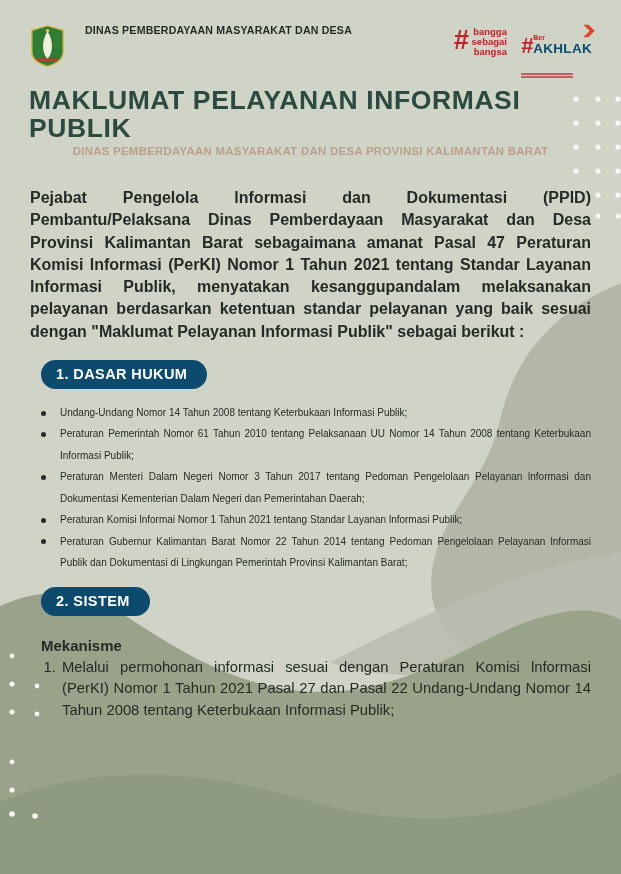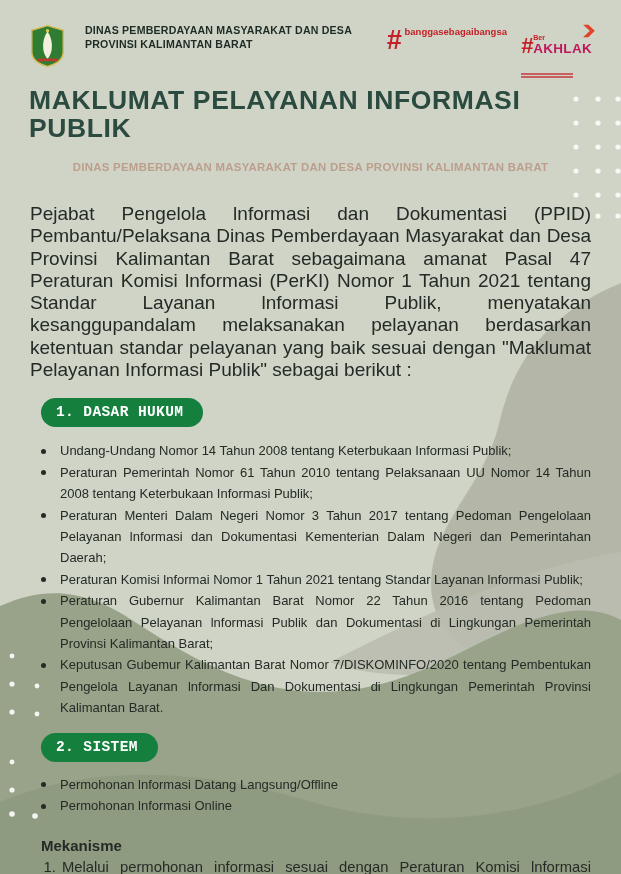--- a/index.html
+++ b/index.html
@@ -12,55 +12,55 @@
   .bg{position:absolute;inset:0;width:621px;height:874px;display:block;}
   .content{position:relative;z-index:2;padding:24px 29px 0 29px;}
 
   
   .hdr{display:flex;align-items:flex-start;}
   .brand{display:flex;gap:19px;}
   .agency{font-weight:bold;font-size:10.6px;line-height:13.5px;color:#1d2b24;letter-spacing:.2px;}
   .badges{margin-left:auto;display:flex;gap:14px;align-items:flex-start;padding-top:3px;}
   .bangga{display:flex;gap:3px;align-items:flex-start;}
   .bangga-hash{color:#c32127;font-weight:bold;font-size:27px;line-height:27px;font-style:italic;}
-  .bangga-lines{display:flex;flex-direction:row;font-weight:bold;font-size:9.5px;line-height:9.8px;color:#c32127;}
+  .bangga-lines{display:flex;flex-direction:column;font-weight:bold;font-size:9.5px;line-height:9.8px;color:#c32127;text-align:right;}
   .akhlak{position:relative;padding-top:7px;}
   .akhlak-arrow{position:absolute;right:-2px;top:-4px;color:#e0452c;font-weight:bold;font-size:12px;transform:scaleX(1.6);}
   .akhlak-main{display:flex;align-items:flex-end;}
   .akhlak-hash{color:#c32127;font-weight:bold;font-size:22px;line-height:19px;font-style:italic;}
   .akhlak-text{display:flex;flex-direction:column;line-height:8px;}
   .akhlak-ber{font-size:7px;font-weight:bold;color:#c32127;}
-  .akhlak-word{font-size:13.5px;font-weight:bold;color:#be185d;letter-spacing:.3px;line-height:13px;}
+  .akhlak-word{font-size:13.5px;font-weight:bold;color:#0c4a6e;letter-spacing:.3px;line-height:13px;}
   .akhlak-fine{margin-top:2px;margin-left:12px;}
   .akhlak-fine i{display:block;height:1.5px;width:52px;background:rgba(195,33,39,.65);margin-bottom:1.5px;}
 
   
   .title{
     margin:7px 0 0 0;text-align:left;font-size:26.5px;font-weight:800;
     color:#2b4a40;letter-spacing:.6px;line-height:28px;
   }
   .subtitle{
-    margin-top:19px;text-align:center;font-size:11.4px;font-weight:bold;
+    margin-top:3px;text-align:center;font-size:11.4px;font-weight:bold;
     color:#bd9e8c;letter-spacing:.3px;
   }
 
   
   .intro{
-    margin:30px 1px 0 1px;font-size:19px;line-height:22.3px;
-    text-align:justify;text-align-last:left;
+    margin:30px 1px 0 1px;font-size:16px;line-height:22.3px;
+    text-align:justify;text-align-last:left;font-weight:bold;
   }
   .pill{
-    display:inline-block;margin-top:17px;background:#15803d;color:#fff;
+    display:inline-block;margin-top:17px;background:#0c4a6e;color:#fff;
     font-weight:bold;font-size:14.5px;letter-spacing:.4px;
-    padding:6px 20px 7px 15px;border-radius:17px;margin-left:12px;font-family:Liberation Mono, monospace;
+    padding:6px 20px 7px 15px;border-radius:17px;margin-left:12px;
   }
   .pill2{margin-top:14px;}
   ul.blist{list-style:none;margin:13px 0 0 0;padding:0 1px 0 9px;}
   ul.blist li{
-    position:relative;padding-left:22px;font-size:13px;line-height:21.4px;
+    position:relative;padding-left:22px;font-size:10px;line-height:21.4px;
     text-align:justify;text-align-last:left;
   }
   ul.blist li::before{
     content:"";position:absolute;left:3px;top:8.5px;width:5px;height:5px;
     border-radius:50%;background:#242b26;
   }
   ul.syslist{margin-top:12px;}
   ul.syslist li{text-align:left;}
   .subhead{margin-top:19px;font-weight:bold;font-size:15px;line-height:21.5px;margin-left:12px;}
   ol.nlist{margin:0;padding:0 1px 0 31px;font-size:14.8px;line-height:21.6px;}
@@ -121,21 +121,20 @@
     <div class="hdr">
       <div class="brand">
         <svg width="37" height="44" viewBox="0 0 40 46" aria-hidden="true">
           <path d="M20,1 L37,6 L37,29 C37,38 30,42.5 20,45 C10,42.5 3,38 3,29 L3,6 Z" fill="#2e7d33" stroke="#d9b94f" stroke-width="1.6"></path>
           <path d="M20,7 C24,13 25.5,20 24.5,27 C23.6,32 21.5,35.5 20,37 C18.5,35.5 16.4,32 15.5,27 C14.5,20 16,13 20,7 Z" fill="#f2efdd"></path>
           <circle cx="20" cy="6.5" r="1.8" fill="#e8c84a"></circle>
           <rect x="9" y="36.5" width="22" height="3" rx="1.5" fill="#c0392b"></rect>
         </svg>
         <div class="agency">
           <div>DINAS PEMBERDAYAAN MASYARAKAT DAN DESA</div>
-          <div>PROVINSI KALIMANTAN BARAT</div>
         </div>
       </div>
       <div class="badges">
         <div class="bangga">
           <span class="bangga-hash">#</span>
           <span class="bangga-lines">
             <span>bangga</span>
             <span>sebagai</span>
             <span>bangsa</span>
           </span>
@@ -161,30 +160,25 @@
     
     <p class="intro">Pejabat Pengelola lnformasi dan Dokumentasi (PPID) Pembantu/Pelaksana Dinas Pemberdayaan Masyarakat dan Desa Provinsi Kalimantan Barat sebagaimana amanat Pasal 47 Peraturan Komisi lnformasi (PerKI) Nomor 1 Tahun 2021 tentang Standar Layanan lnformasi Publik, menyatakan kesanggupandalam melaksanakan pelayanan berdasarkan ketentuan standar pelayanan yang baik sesuai dengan "Maklumat Pelayanan Informasi Publik" sebagai berikut :</p>
 
     
     <div class="pill">1. DASAR HUKUM</div>
     <ul class="blist">
       <li>Undang-Undang Nomor 14 Tahun 2008 tentang Keterbukaan Informasi Publik;</li>
       <li>Peraturan Pemerintah Nomor 61 Tahun 2010 tentang Pelaksanaan UU Nomor 14 Tahun 2008 tentang Keterbukaan Informasi Publik;</li>
       <li>Peraturan Menteri Dalam Negeri Nomor 3 Tahun 2017 tentang Pedoman Pengelolaan Pelayanan lnformasi dan Dokumentasi Kementerian Dalam Negeri dan Pemerintahan Daerah;</li>
       <li>Peraturan Komisi lnformai Nomor 1 Tahun 2021 tentang Standar Layanan lnformasi Publik;</li>
-      <li>Peraturan Gubernur Kalimantan Barat Nomor 22 Tahun 2016 tentang Pedoman Pengelolaan Pelayanan lnformasi Publik dan Dokumentasi di Lingkungan Pemerintah Provinsi Kalimantan Barat;</li>
-      <li>Keputusan Gubemur Kalimantan Barat Nomor 7/DISKOMINFO/2020 tentang Pembentukan Pengelola Layanan lnformasi Dan Dokumentasi di Lingkungan Pemerintah Provinsi Kalimantan Barat.</li>
+      <li>Peraturan Gubernur Kalimantan Barat Nomor 22 Tahun 2014 tentang Pedoman Pengelolaan Pelayanan lnformasi Publik dan Dokumentasi di Lingkungan Pemerintah Provinsi Kalimantan Barat;</li>
     </ul>
 
     
     <div class="pill pill2">2. SISTEM</div>
-    <ul class="blist syslist">
-      <li>Permohonan lnformasi Datang Langsung/Offline</li>
-      <li>Permohonan lnformasi Online</li>
-    </ul>
 
     <div class="subhead">Mekanisme</div>
     <ol class="nlist">
       <li>Melalui permohonan informasi sesuai dengan Peraturan Komisi lnformasi (PerKI) Nomor 1 Tahun 2021 Pasal 27 dan Pasal 22 Undang-Undang Nomor 14 Tahun 2008 tentang Keterbukaan Informasi Publik;</li>
 
     </ol>
 
     
     
 

